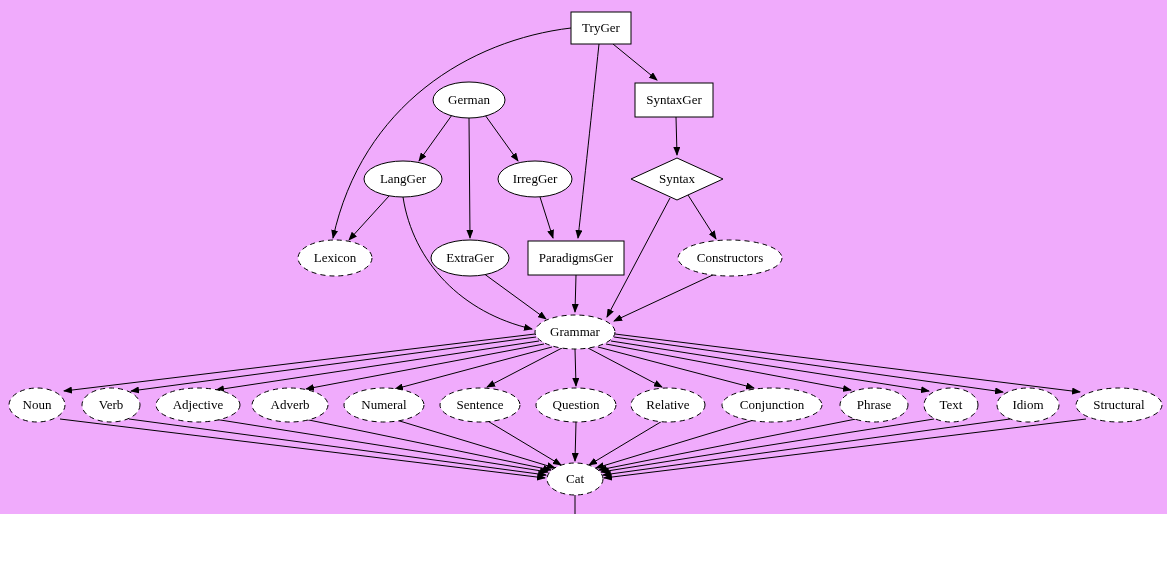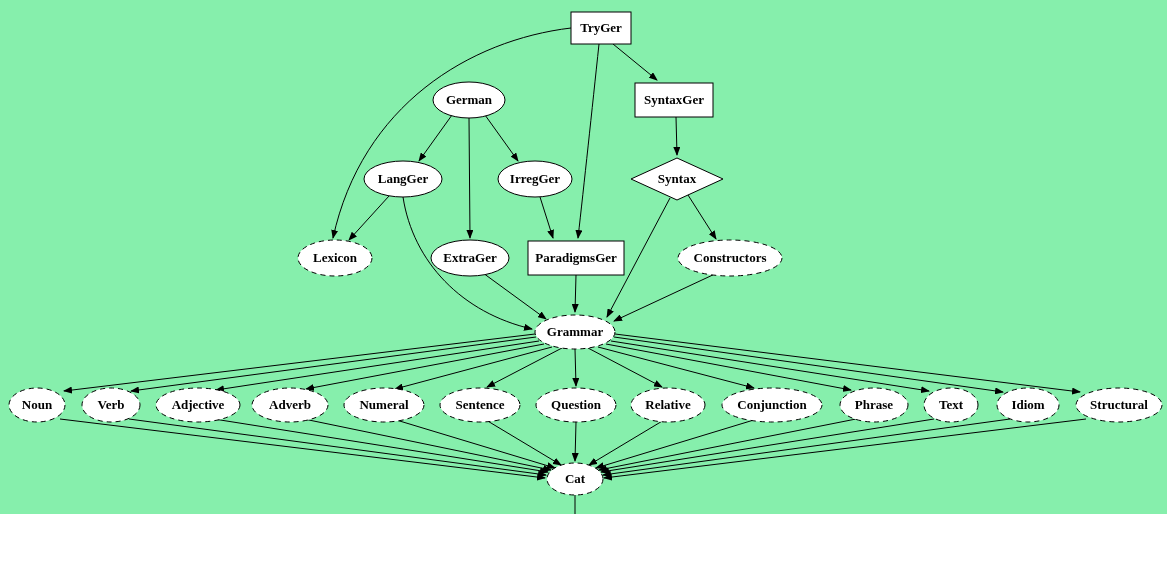--- a/index.html
+++ b/index.html
@@ -1,22 +1,21 @@
 <!DOCTYPE html>
 <html><head>
 <meta charset="utf-8">
 <style>
   html, body { margin: 0; padding: 0; background: #ffffff; }
   .canvas {
     position: relative;
     width: 1167px;
     height: 514px;
-    background: #86efac;
+    background: #f0abfc;
     overflow: hidden;
-    font-weight: bold;
   }
   svg { display: block; }
   svg text {
     font-family: "Liberation Serif", "DejaVu Serif", serif;
     font-size: 13px;
     fill: #000000;
     text-anchor: middle;
   }
   .node-shape { fill: #ffffff; stroke: #000000; stroke-width: 1; }
   .dashed { stroke-dasharray: 5,4; }

